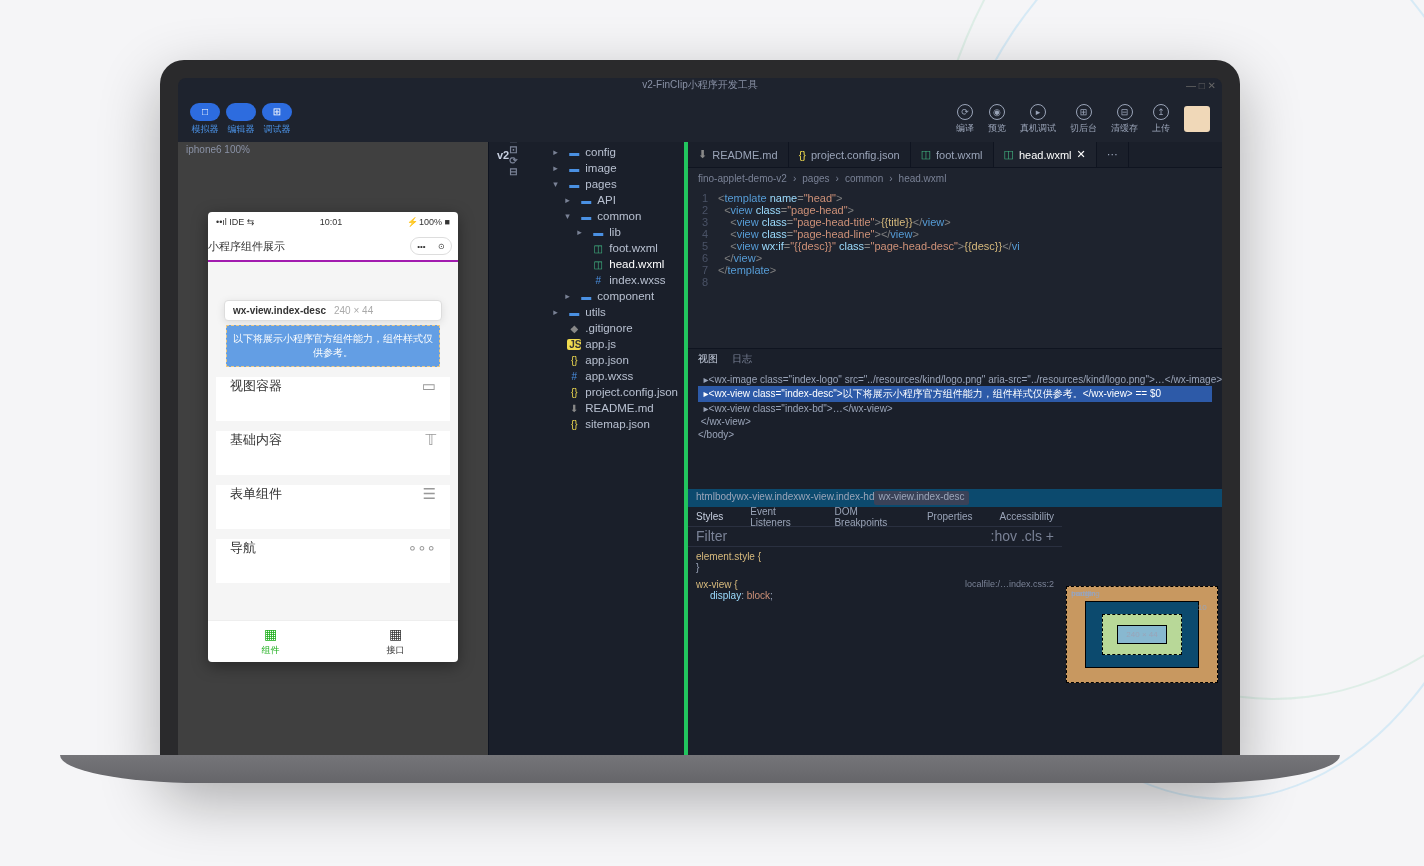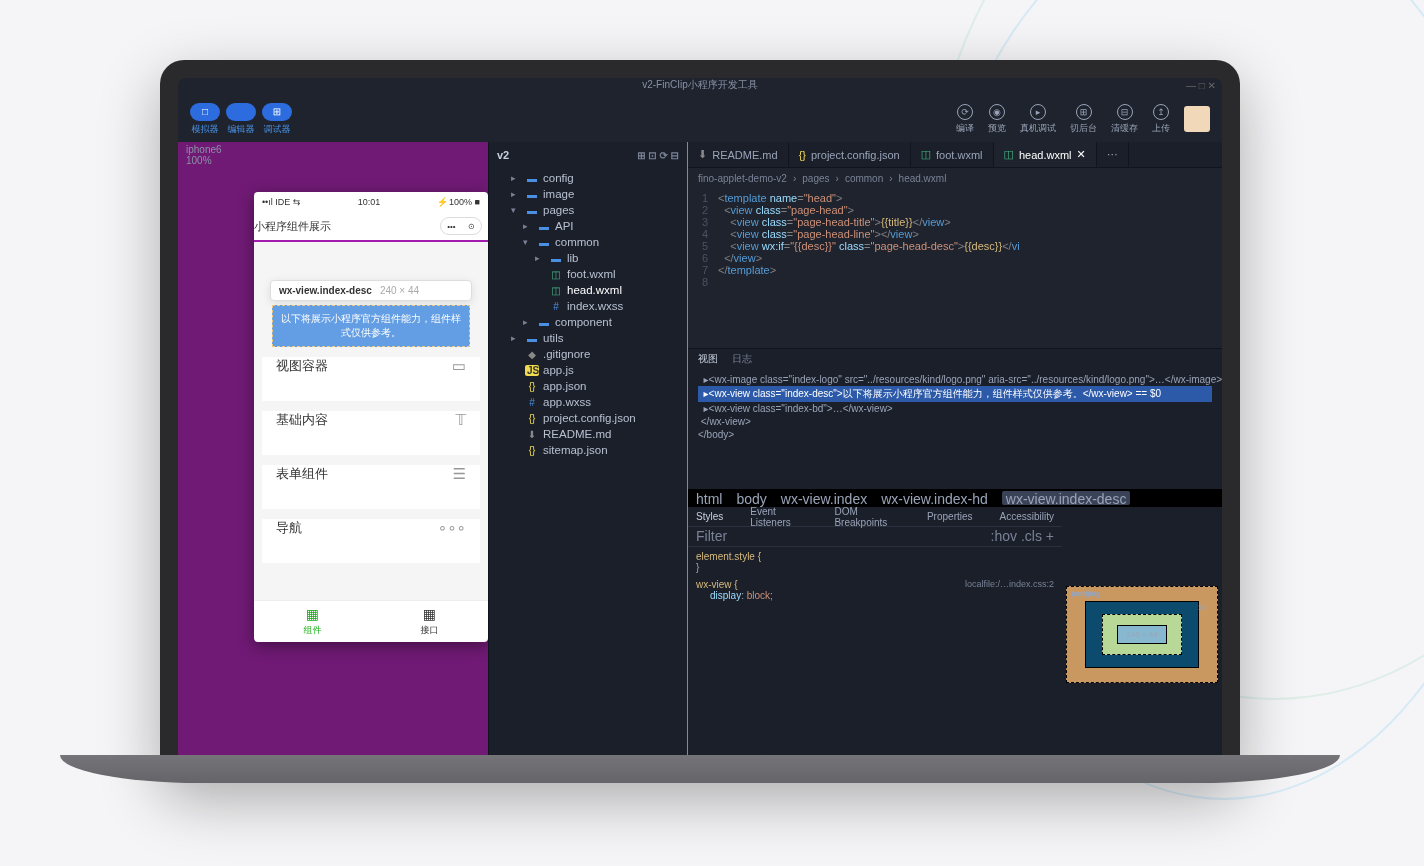--- a/index.html
+++ b/index.html
@@ -19,37 +19,37 @@
 .tb-left{display:flex;gap:6px}
 .tb-btn{display:flex;flex-direction:column;align-items:center;gap:2px;font-size:9px;color:#4a90e2}
 .tb-btn .pill{background:#2d6cdf;color:#fff;width:30px;height:18px;border-radius:9px;display:flex;align-items:center;justify-content:center;font-size:10px}
 .tb-right{margin-left:auto;display:flex;gap:14px;align-items:center}
 .tb-action{display:flex;flex-direction:column;align-items:center;gap:2px;font-size:9px;color:#9aa4b8}
 .tb-action .ic{width:16px;height:16px;border:1px solid #9aa4b8;border-radius:50%;display:flex;align-items:center;justify-content:center;font-size:9px}
 .avatar{width:26px;height:26px;background:#f0d8b8;border-radius:3px}
 
 .workspace{flex:1;display:flex;overflow:hidden}
 
-.sim-pane{width:310px;background:#701a75;display:flex;flex-direction:row}
+.sim-pane{width:310px;background:#404040;display:flex;flex-direction:column}
 .sim-status{height:20px;padding:2px 8px;font-size:10px;color:#8a92a6}
 .phone{margin:50px auto 0;width:250px;height:450px;background:#fff;border-radius:4px;box-shadow:0 4px 16px rgba(0,0,0,.4);display:flex;flex-direction:column;color:#333;font-size:11px}
 .phone-status{height:20px;display:flex;justify-content:space-between;align-items:center;padding:0 8px;font-size:9px}
 .phone-nav{height:30px;display:flex;align-items:center;justify-content:flex-start;position:relative;border-bottom:2px solid #a21caf}
 .capsule{position:absolute;right:6px;display:flex;border:1px solid #ddd;border-radius:10px;height:18px;width:42px;align-items:center;justify-content:space-around;font-size:8px}
 .phone-body{flex:1;background:#f5f5f5;padding:8px;overflow:hidden}
 .tooltip{background:#fff;border:1px solid #ddd;border-radius:4px;padding:4px 8px;font-size:10px;margin:30px 8px 4px;box-shadow:0 2px 8px rgba(0,0,0,.1);display:flex;gap:8px}
 .tooltip .dim{color:#aaa}
 .highlight-text{background:#4a90e2;color:#fff;opacity:.85;padding:6px;margin:0 10px;border:1px dashed rgba(255,200,100,.9);text-align:center;font-size:10px}
 .list-item{background:#fff;margin-top:10px;height:44px;display:flex;align-items:flex-start;justify-content:space-between;padding:0 14px;font-size:13px}
 .list-item .icn{color:#999;font-size:15px}
 .phone-tab{height:42px;border-top:1px solid #eee;display:flex}
 .phone-tab>div{flex:1;display:flex;flex-direction:column;align-items:center;justify-content:center;gap:2px;font-size:9px}
 .phone-tab .active{color:#1aad19}
 
-.explorer{width:200px;background:#1a1f2a;border-left:1px solid #0f1420;border-right:1px solid #22c55e;display:flex;flex-direction:column}
+.explorer{width:200px;background:#1a1f2a;border-left:1px solid #0f1420;border-right:4px solid #22c55e;display:flex;flex-direction:row}
 .exp-header{height:26px;display:flex;align-items:center;justify-content:space-between;padding:0 8px;font-size:11px;font-weight:600;color:#c8d0e0}
 .exp-header .icons{display:flex;gap:6px;font-size:10px;color:#7a8296}
 .tree{padding:2px 4px;font-size:11.5px;color:#b8c0d0}
 .tree-item{display:flex;align-items:center;gap:4px;padding:2px 2px 2px 6px;white-space:nowrap;cursor:pointer}
 .tree-item .arrow{width:10px;font-size:9px;color:#7a8296}
 .tree-item .fi{width:14px;text-align:center;font-size:10px}
 .fi-folder{color:#4a90e2}
 .fi-js{background:#f0db4f;color:#333;font-size:7px;font-weight:bold;border-radius:2px;padding:0 2px}
 .fi-json{color:#f0db4f}
 .fi-wxml{color:#42b883}
@@ -68,21 +68,21 @@
 .code-line .ln{width:30px;text-align:right;color:#4a5266;padding-right:10px;user-select:none}
 .code-line .ct{white-space:pre}
 .tk-tag{color:#569cd6}.tk-attr{color:#9cdcfe}.tk-str{color:#ce9178}.tk-bind{color:#d7ba7d}.tk-punct{color:#808080}
 
 .devtools{flex:1;background:#1a1f2a;display:flex;flex-direction:column;border-top:1px solid #0f1420;overflow:hidden}
 .dt-tabs{height:20px;display:flex;gap:14px;padding:0 10px;font-size:10px;color:#7a8296;align-items:center}
 .dt-tabs .active{color:#c8d0e0}
 .dom-panel{flex:0 0 120px;padding:4px 10px;font-family:Consolas,Monaco,monospace;font-size:10px;overflow:hidden}
 .dom-line{white-space:pre;padding:1px 0}
 .dom-line.sel{background:#2d5aa8;color:#fff}
-.dom-crumbs{height:18px;background:#000000;padding:2px 8px;font-size:14px;color:#9aa4b8;display:flex;gap:14px}
+.dom-crumbs{height:18px;background:#0c4a6e;padding:2px 8px;font-size:10px;color:#9aa4b8;display:flex;gap:0}
 .dom-crumbs .active{background:#3a4258;padding:0 4px;border-radius:2px}
 .styles-row{flex:1;display:flex;overflow:hidden}
 .styles-panel{flex:1;display:flex;flex-direction:column}
 .st-tabs{height:20px;display:flex;gap:27px;padding:0 8px;font-size:10px;align-items:center;border-bottom:1px solid #2a3040}
 .st-tabs .active{color:#c8d0e0}
 .st-filter{height:20px;display:flex;justify-content:space-between;padding:2px 8px;font-size:14px;color:#7a8296;border-bottom:1px solid #2a3040;align-items:flex-end}
 .st-body{padding:4px 8px;font-family:Consolas,Monaco,monospace;font-size:10px;color:#9aa4b8}
 .st-rule{margin-bottom:6px}
 .st-sel{color:#d7ba7d}
 .st-prop{padding-left:14px}

